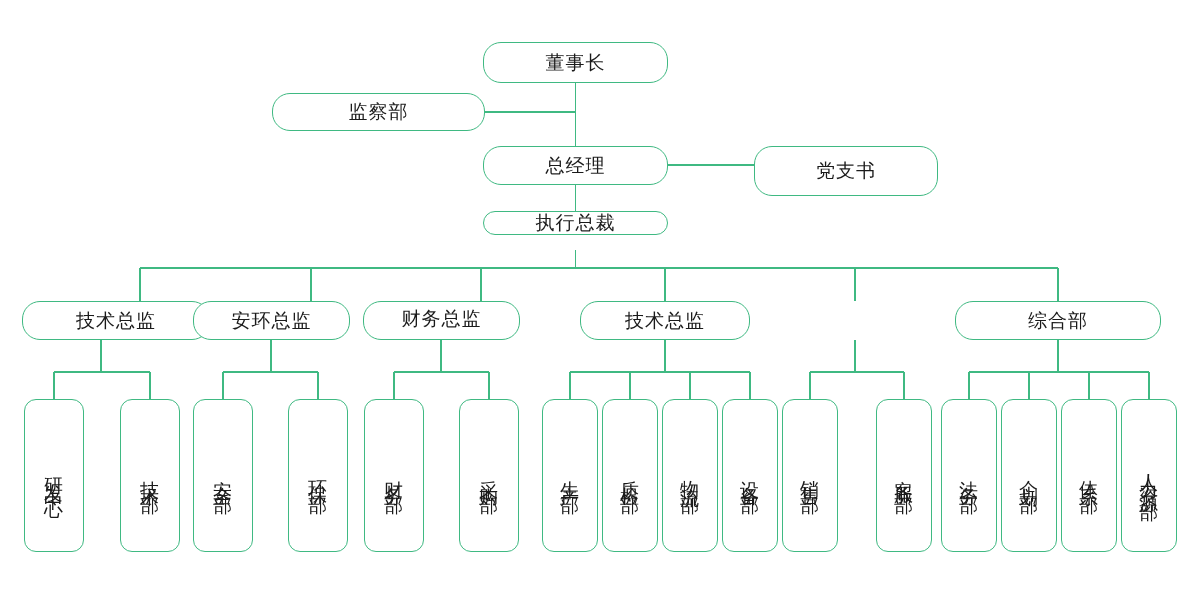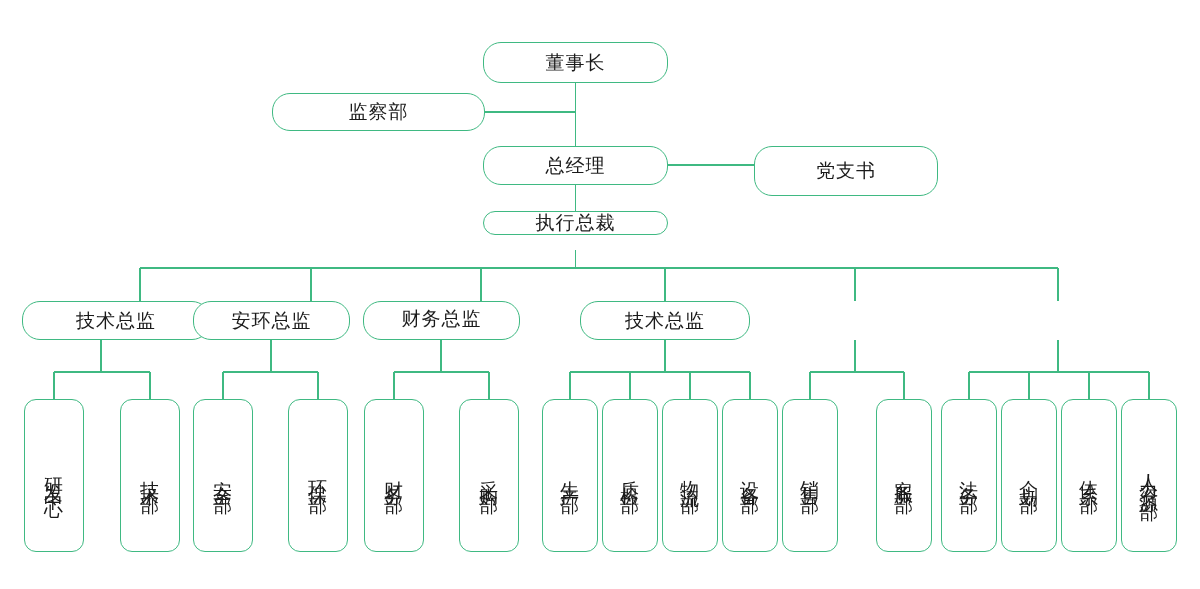--- a/index.html
+++ b/index.html
@@ -140,20 +140,23 @@
   </div>
   <div class="node horizontal" style="left:193px;top:301px;width:157px;height:39px;">
     <span>安环总监</span>
   </div>
   <div class="node horizontal" style="left:363px;top:301px;width:157px;height:39px;font-family:Liberation Mono, monospace;">
     <span>财务总监</span>
   </div>
   <div class="node horizontal" style="left:580px;top:301px;width:170px;height:39px;">
     <span>技术总监</span>
   </div>
+  <div class="node horizontal" style="left:955px;top:301px;width:206px;height:39px;">
+    <span>综合部</span>
+  </div>
 
   <div class="node vertical" style="left:24px;top:399px;width:60px;height:153px;">
     <span class="vtext">研发中心</span>
   </div>
   <div class="node vertical" style="left:120px;top:399px;width:60px;height:153px;">
     <span class="vtext">技术部</span>
   </div>
   <div class="node vertical" style="left:193px;top:399px;width:60px;height:153px;">
     <span class="vtext">安全部</span>
   </div>

